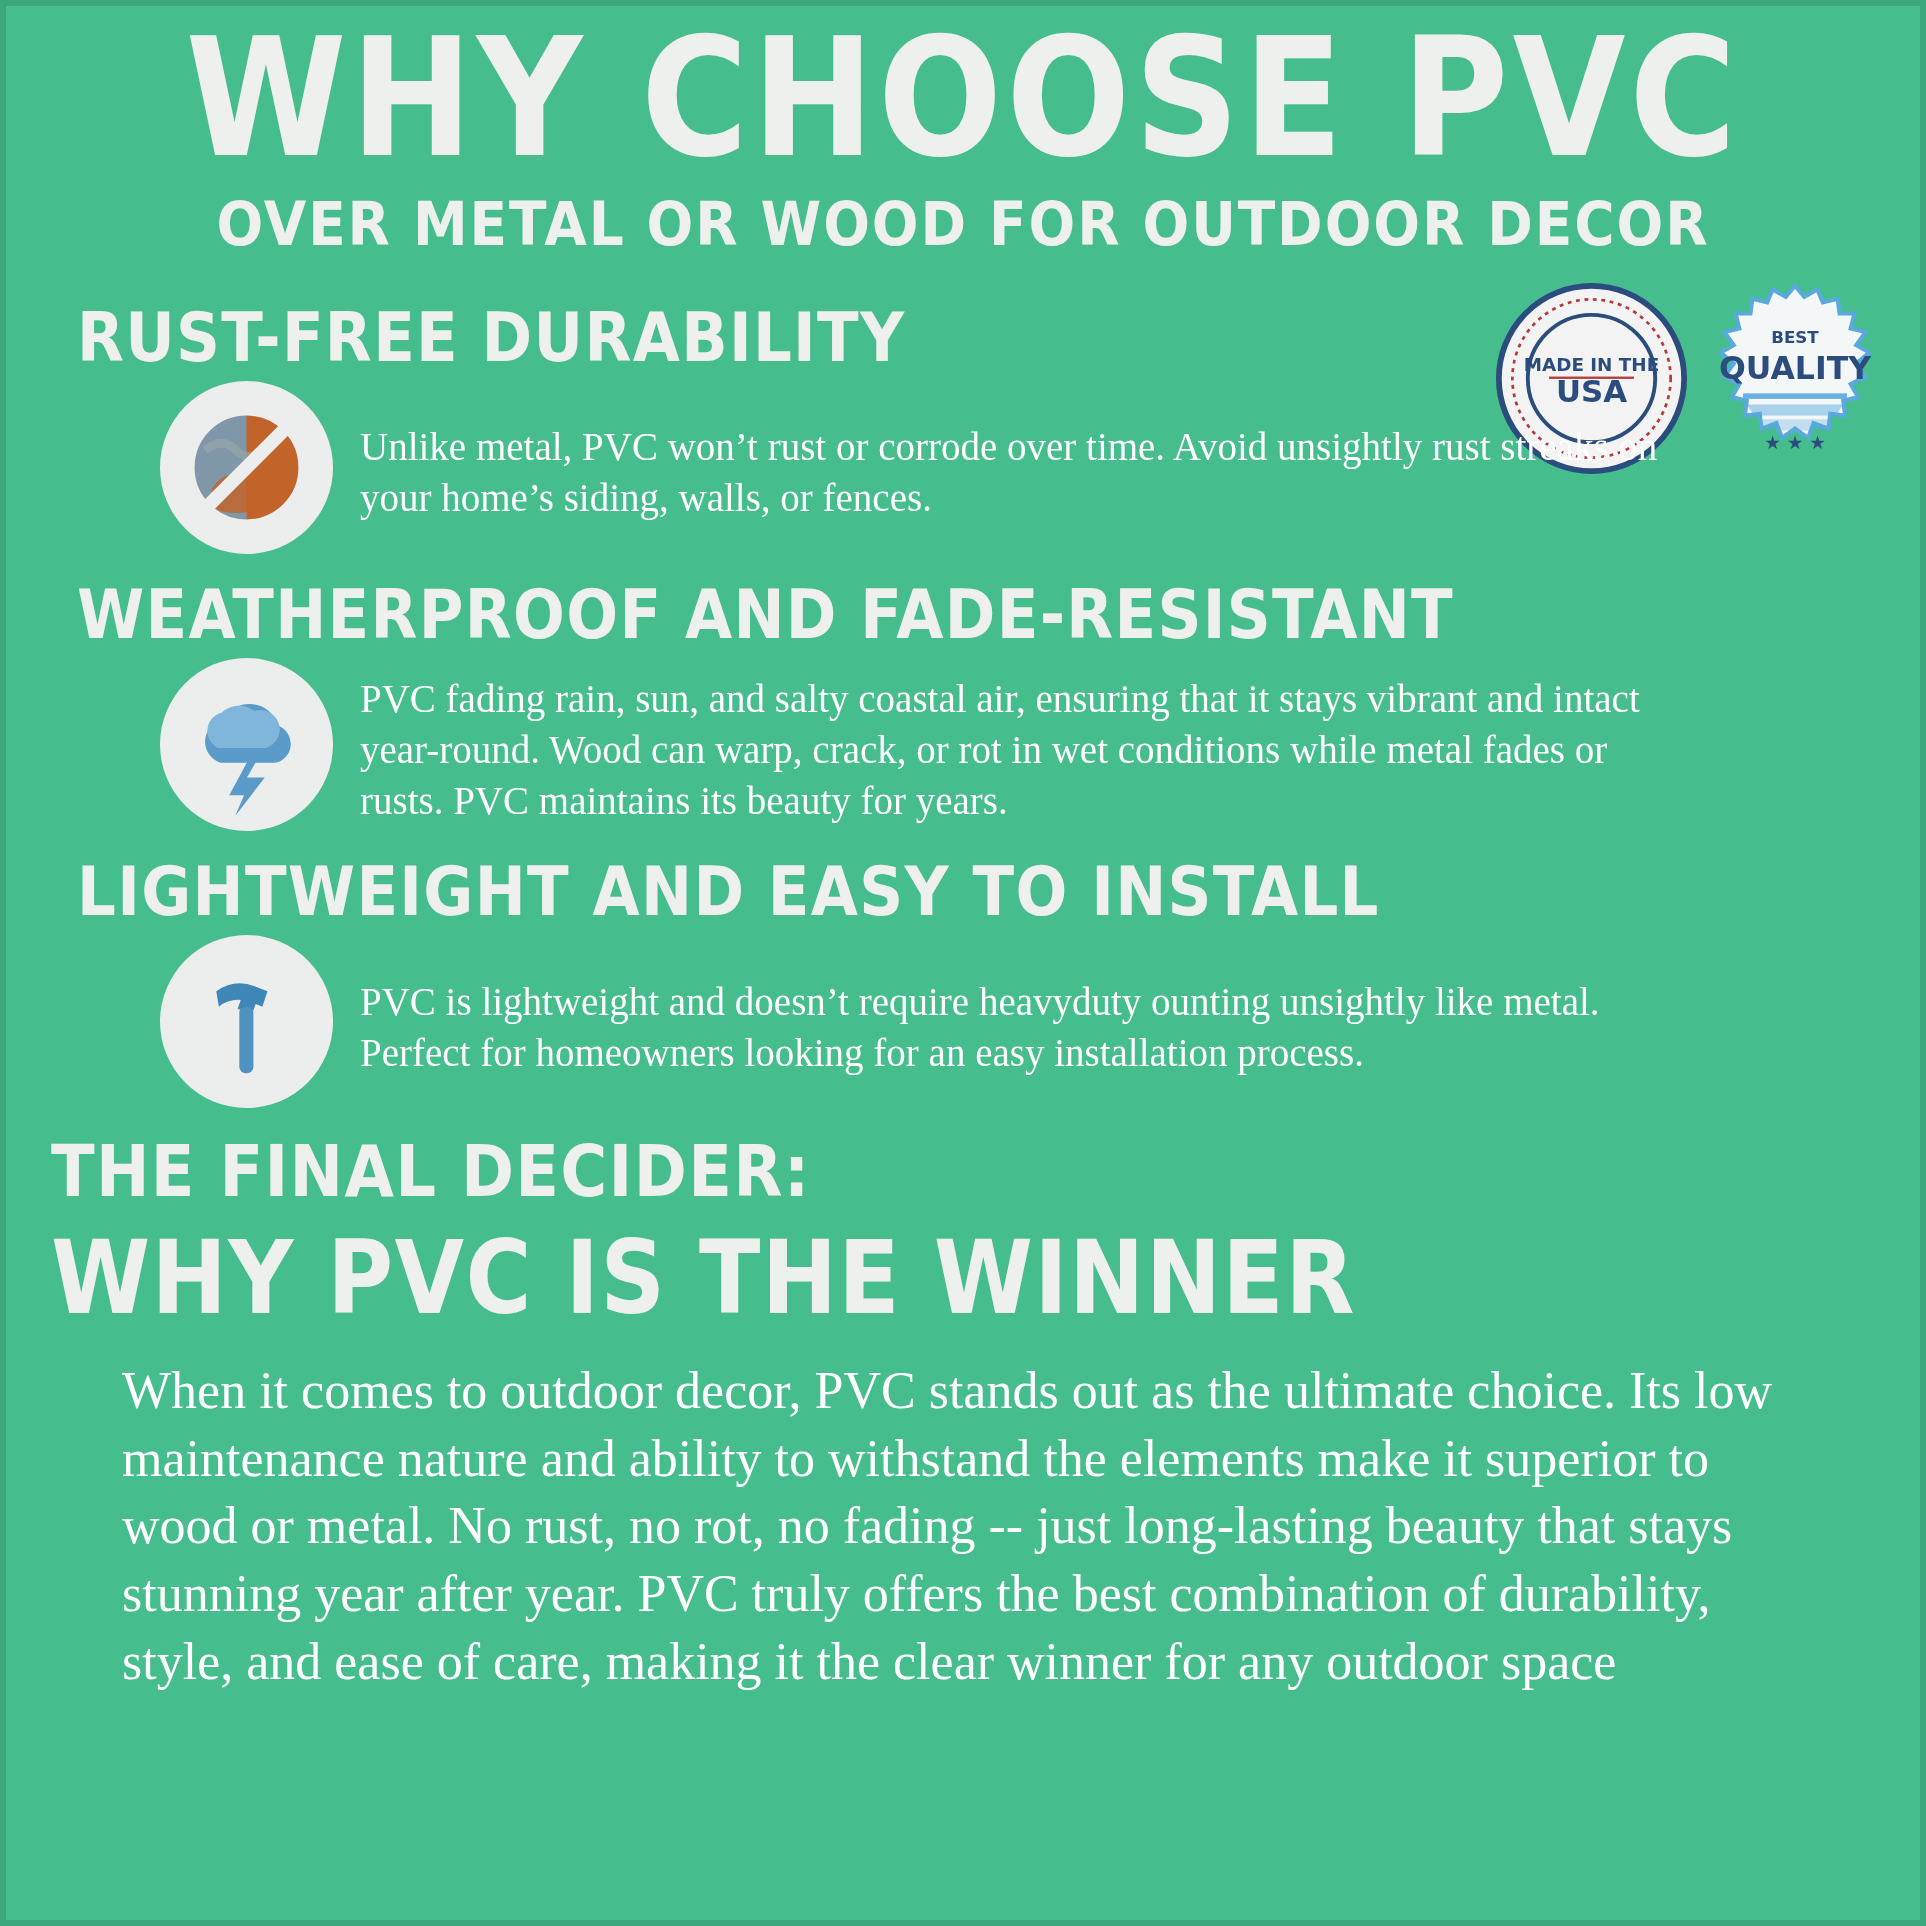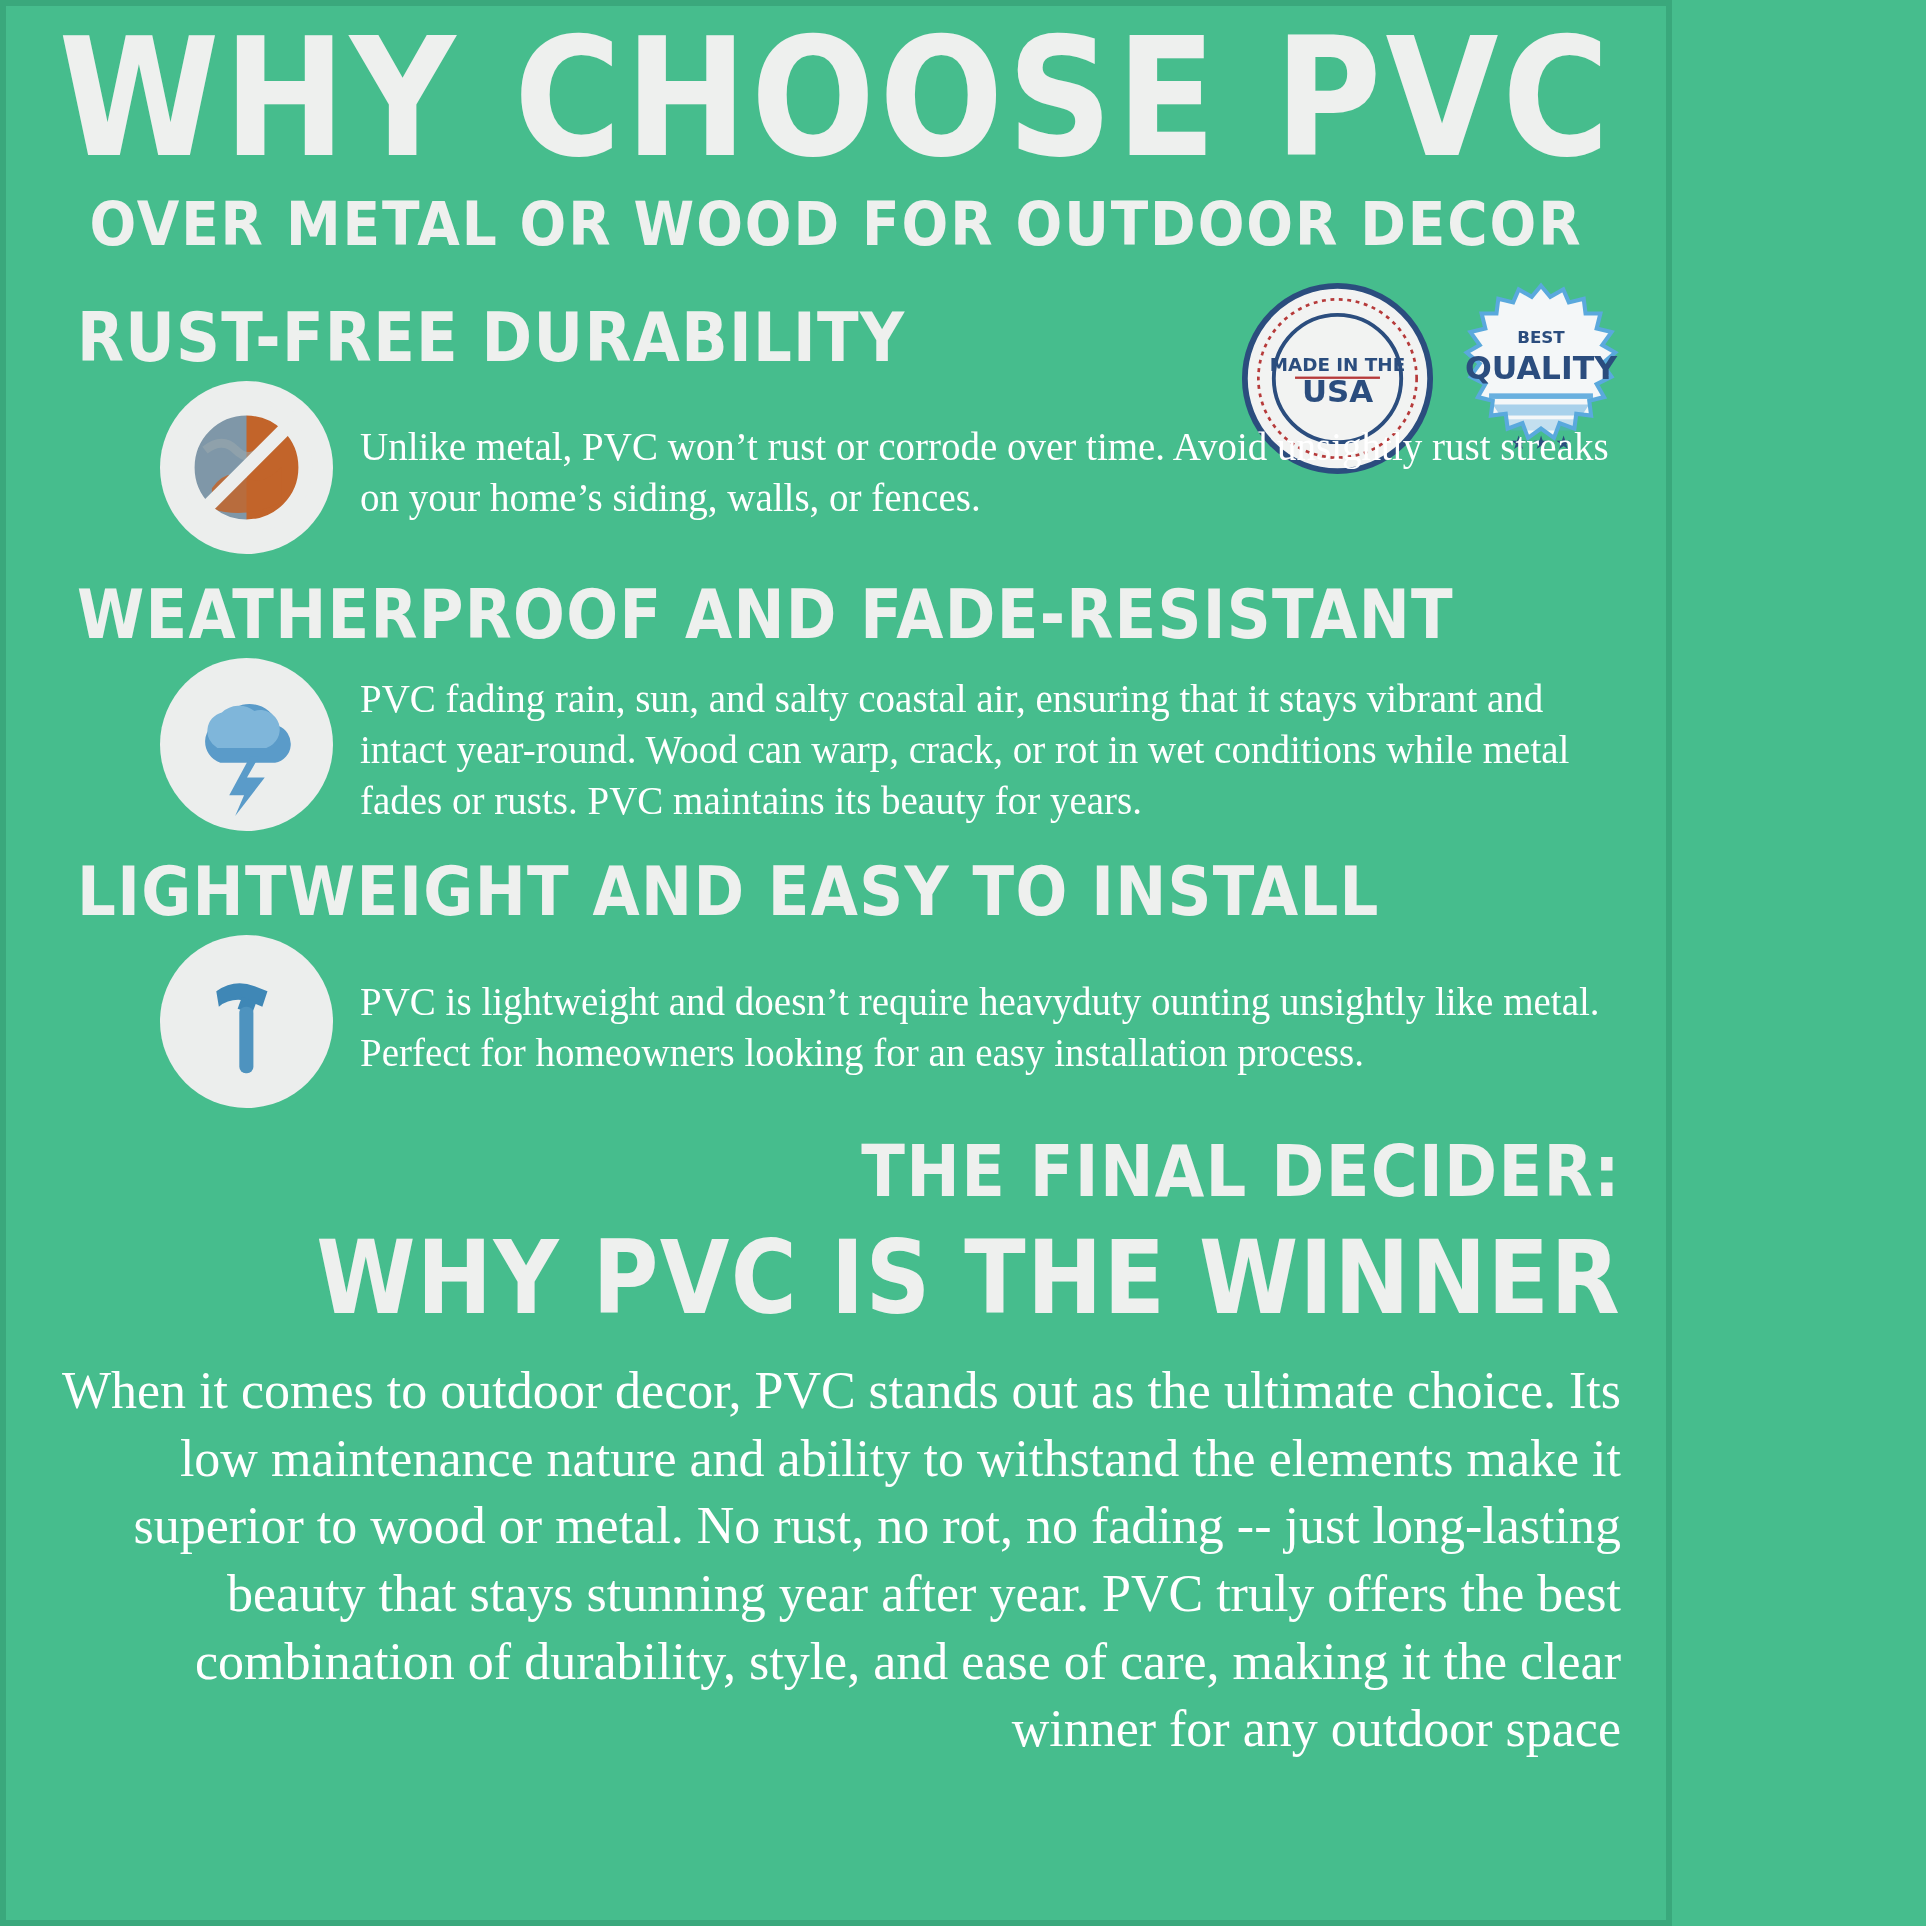--- a/index.html
+++ b/index.html
@@ -8,21 +8,21 @@
   }
   body {
     width: 1926px;
     height: 1926px;
     background: #46bd8d;
     font-family: "Liberation Serif", serif;
     overflow: hidden;
   }
   .poster {
     position: relative;
-    width: 1672px;
+    width: 1926px;
     height: 1926px;
     background: #46bd8d;
     box-sizing: border-box;
     border: 6.4px solid #3aa87c;
   }
 
   
   .header {
     padding: 11.6px 26px 0 26px;
     text-align: center;
@@ -103,21 +103,21 @@
     line-height: 1.30;
     color: #ffffff;
     padding-top: 11.6px;
     max-width: 1316px;
   }
 
   
   .final {
     margin-top: 26px;
     padding: 0 45px;
-    text-align: right;
+    text-align: left;
   }
   .final-kicker {
     font-family: "DejaVu Sans", sans-serif;
     font-weight: bold;
     font-size: 64px;
     letter-spacing: 1.3px;
     color: #eef0ee;
     text-transform: uppercase;
     margin: 0;
     transform: scaleY(1.12);

